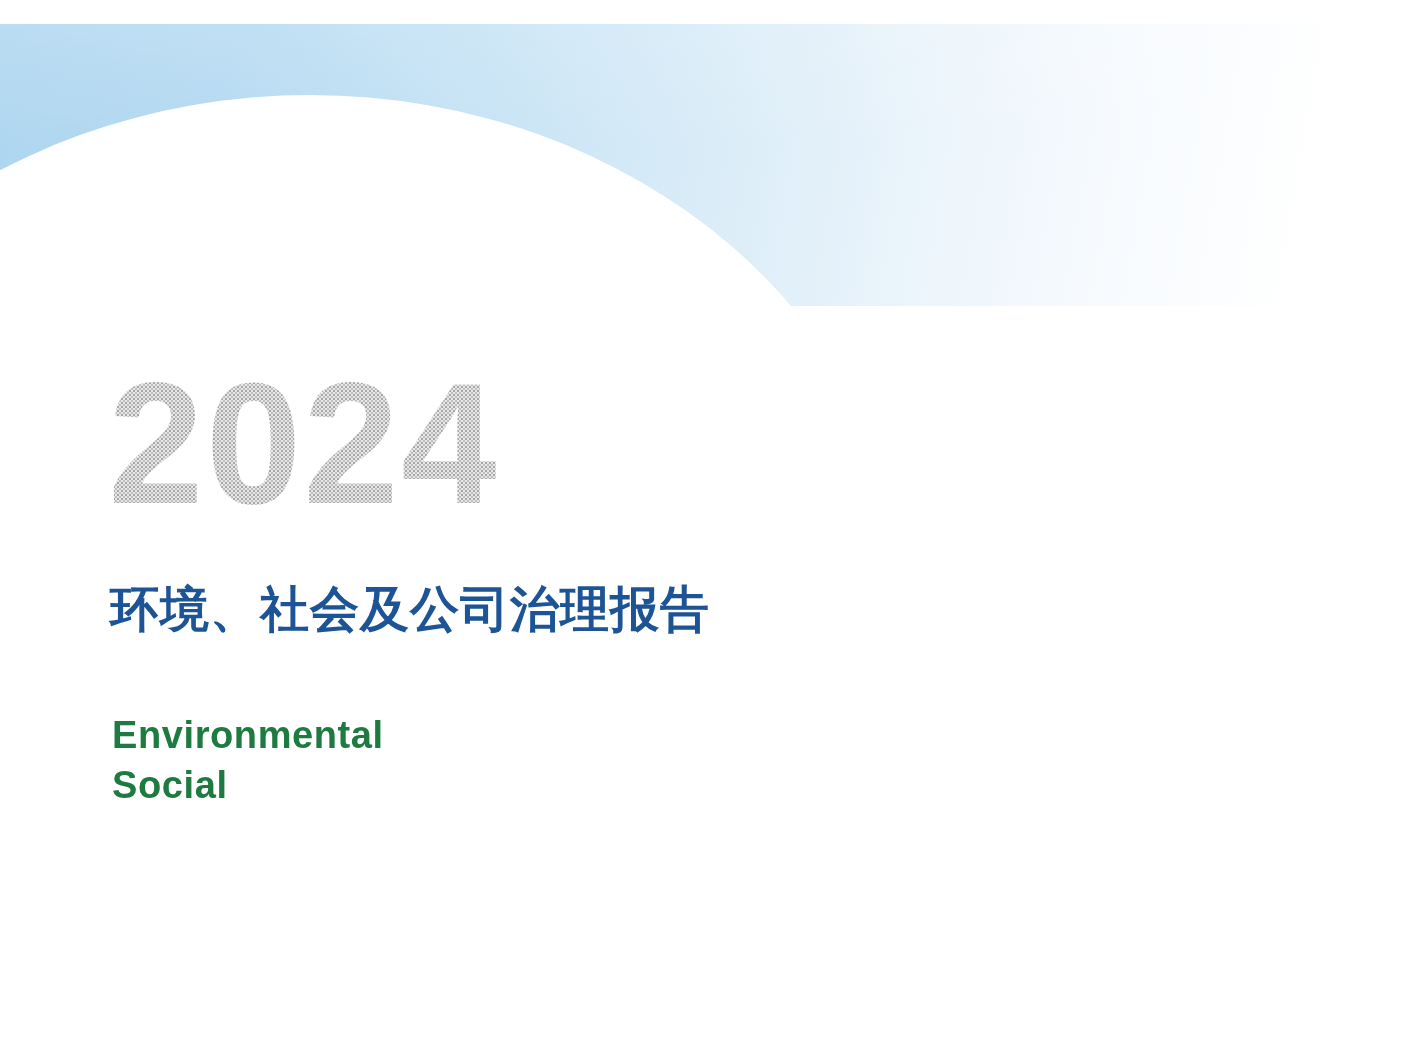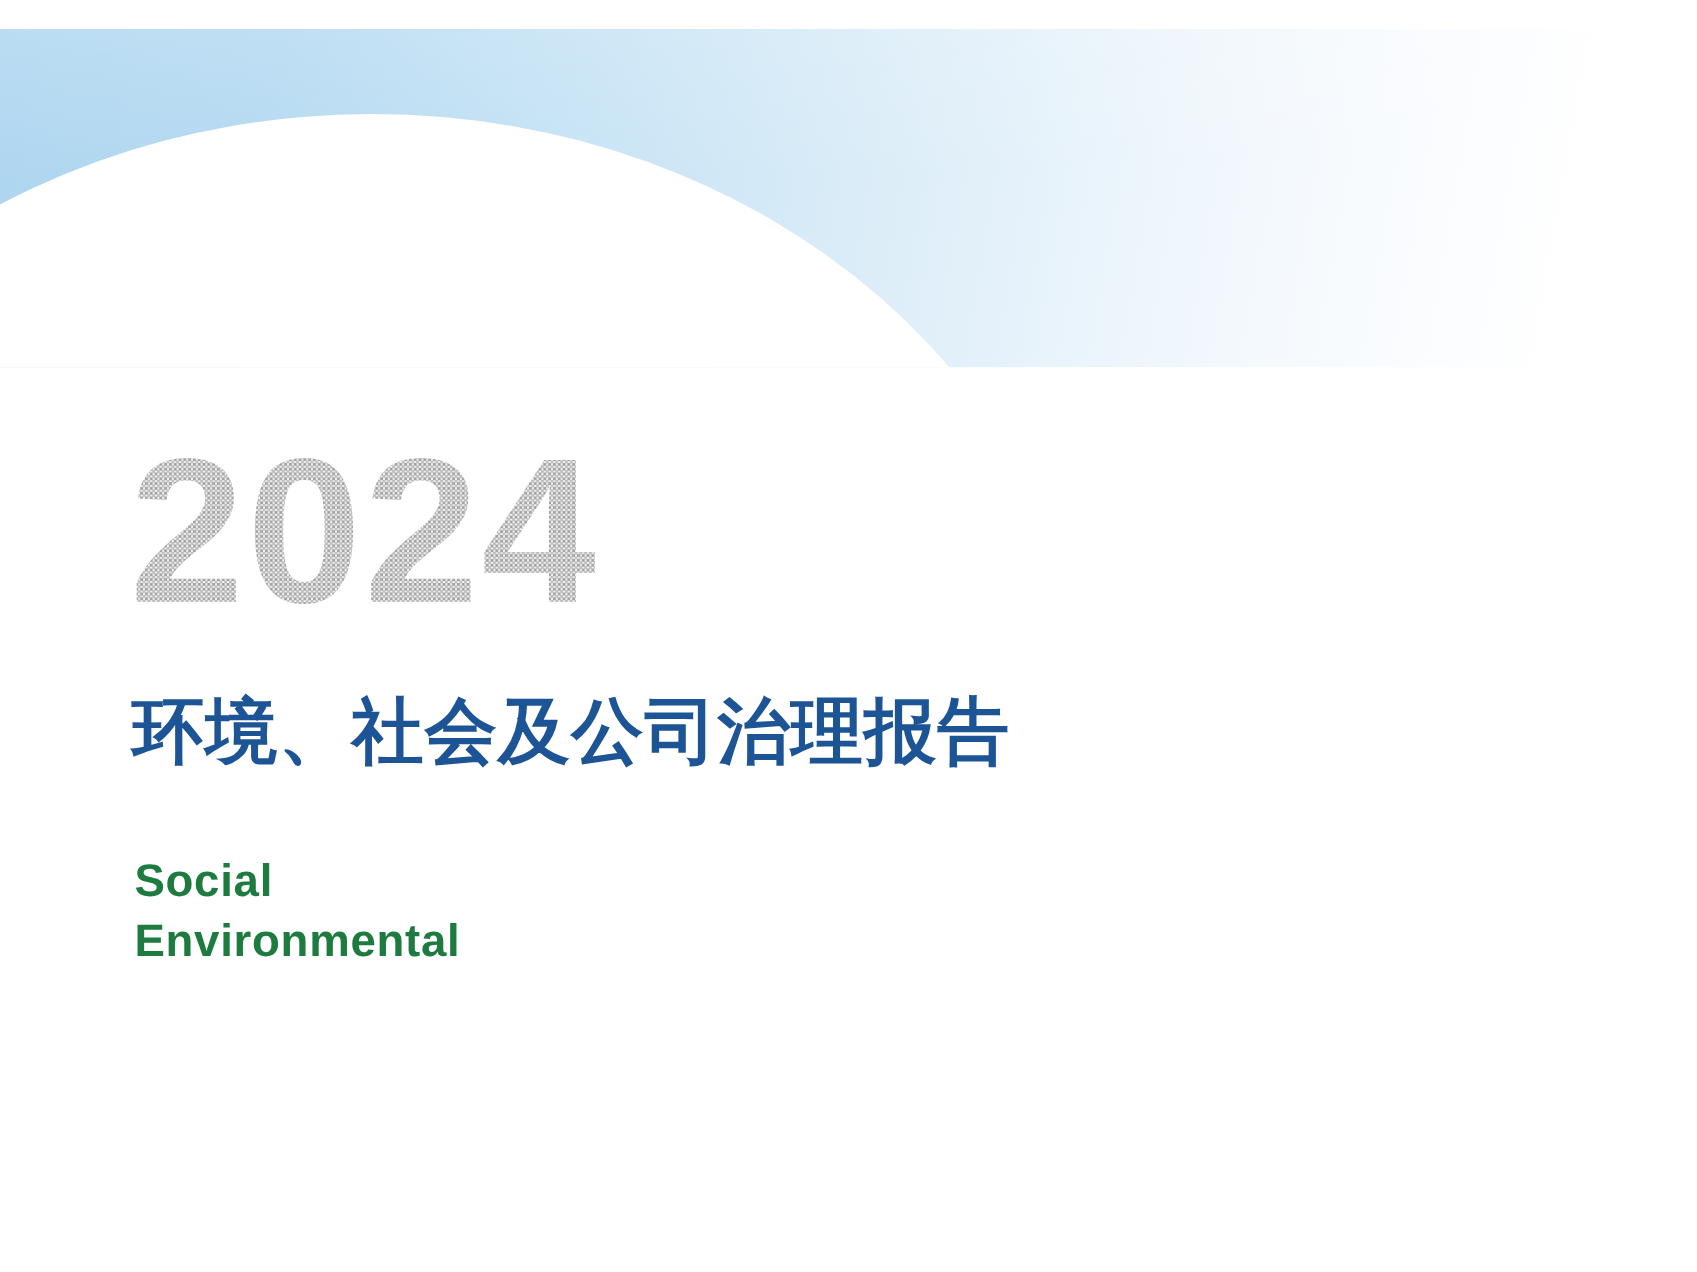--- a/index.html
+++ b/index.html
@@ -98,21 +98,21 @@
     color: rgba(158,158,158,0.10);
     white-space: nowrap;
     z-index: -1;
   }
 
   
   .title-cn {
     position: absolute;
     left: 110px;
     top: 538px;
-    font-size: 60px;
+    font-size: 49px;
     line-height: 96px;
     font-weight: bold;
     letter-spacing: 1px;
     color: #1d5496;
     white-space: nowrap;
     font-family: Liberation Serif, serif;
   }
 
   .title-en {
     position: absolute;
@@ -137,17 +137,17 @@
   </div>
 
   <div class="year-wrap">
     <div class="year-ghost">2024</div>
     <div class="year">2024</div>
   </div>
 
   <div class="title-cn">环境、社会及公司治理报告</div>
 
   <div class="title-en">
+    <div>Environmental</div>
     <div>Social</div>
-    <div>Environmental</div>
   </div>
 
 </div>
 
 </body></html>

